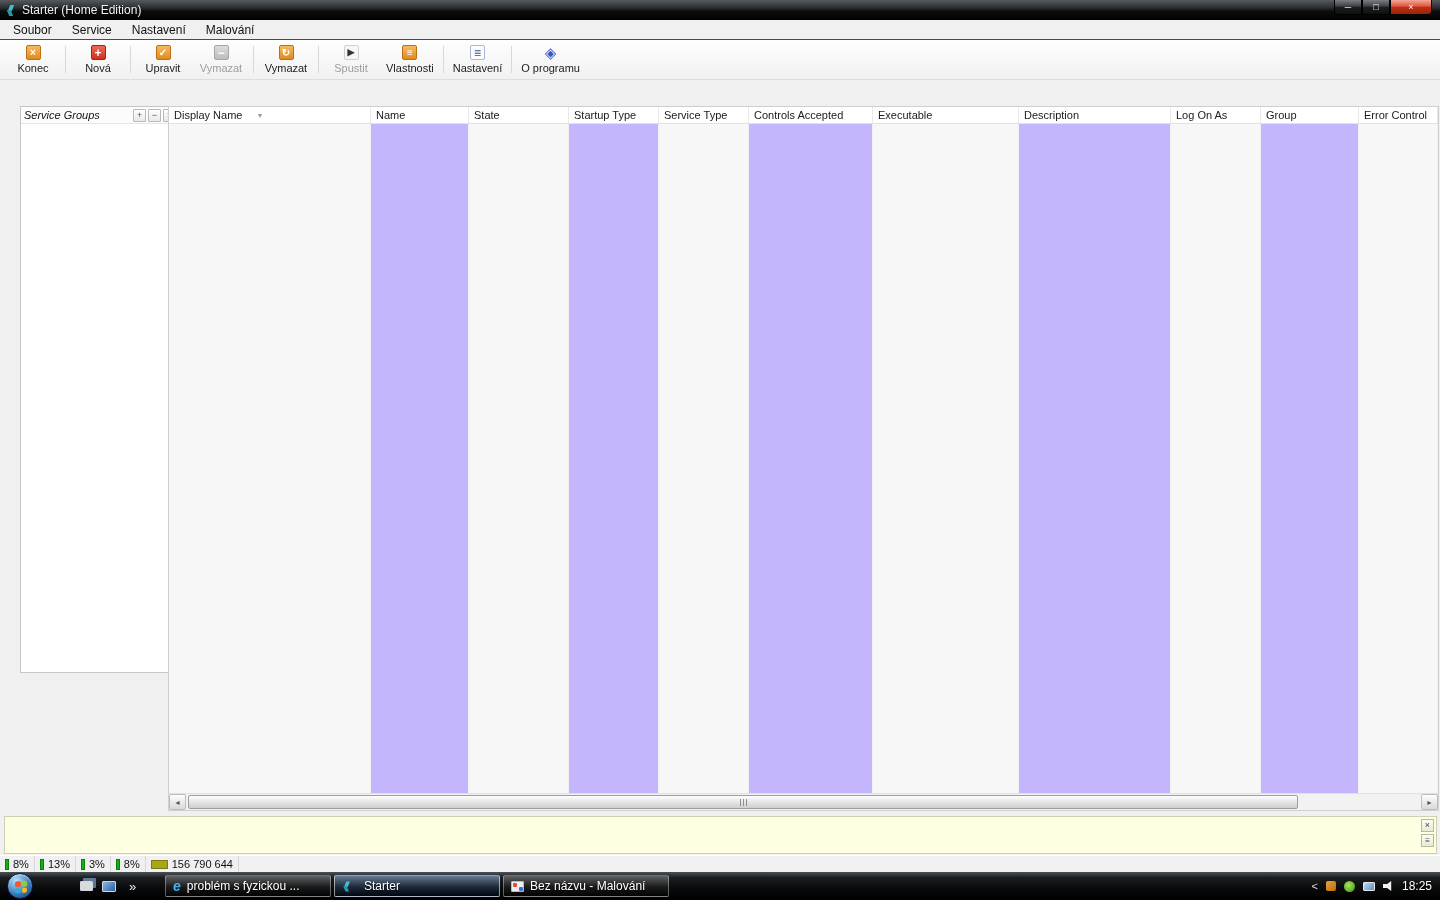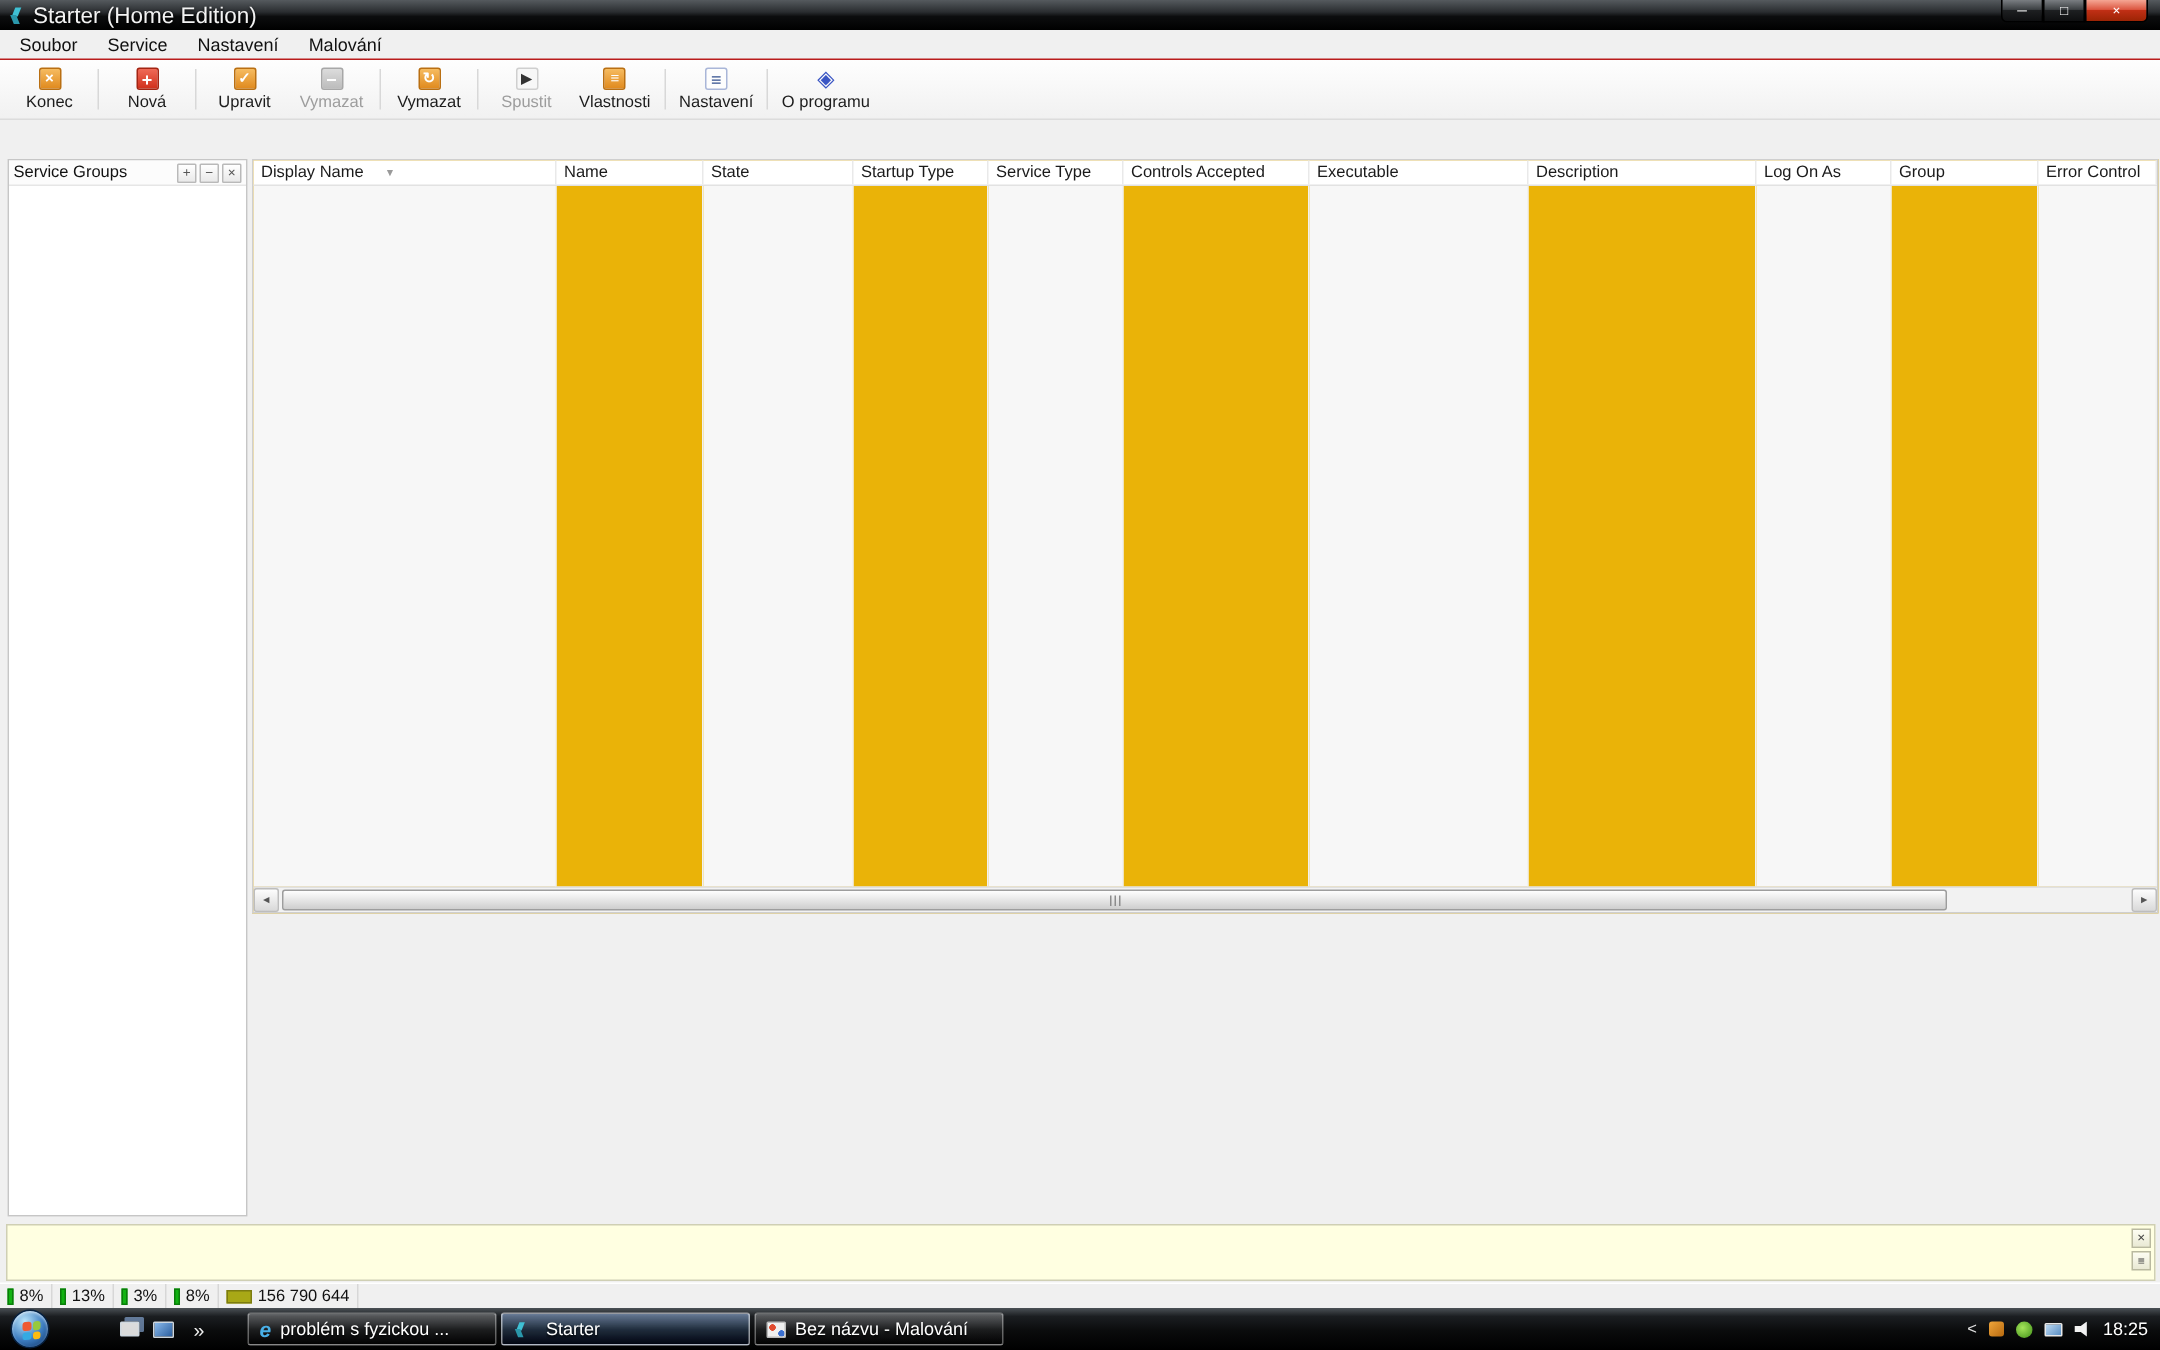--- a/index.html
+++ b/index.html
@@ -9,21 +9,21 @@
 
   
   .titlebar { position:absolute; left:0; top:0; width:100%; height:20px;
     background:linear-gradient(180deg,#555a5e 0%,#2a2d30 40%,#0c0d0e 55%,#000 100%);
     display:flex; align-items:center; padding-left:6px; }
   .app-ico { width:10px; height:13px; position:relative; margin-right:6px; }
   .app-ico::before { content:""; position:absolute; left:3px; top:1px; width:4px; height:6px;
     background:#3fc0d4; transform:skewX(-22deg); }
   .app-ico::after { content:""; position:absolute; left:2px; top:6px; width:4px; height:6px;
     background:#2a97ab; transform:skewX(22deg); }
-  .title-text { font-size:15px; color:#f2f2f2; text-shadow:0 1px 2px #000; }
+  .title-text { font-size:12px; color:#f2f2f2; text-shadow:0 1px 2px #000; }
   .win-controls { position:absolute; right:8px; top:0; display:flex; }
   .win-btn { width:28px; height:15px; display:flex; align-items:center; justify-content:center;
     color:#fff; font-size:9px; line-height:1; border:1px solid #000; border-top:none;
     background:linear-gradient(180deg,#7a7e82,#3c4043 45%,#1d1f21 50%,#0e0f10); }
   .win-btn.min { border-bottom-left-radius:4px; }
   .win-btn.close { width:42px; border-bottom-right-radius:4px;
     background:linear-gradient(180deg,#f5a694,#dc5741 45%,#c02f15 50%,#9c2405); }
 
   
   .menubar { position:absolute; top:20px; left:0; width:100%; height:20px; background:#f0f0f0;
@@ -59,32 +59,32 @@
   .tab-ico-startup { background:linear-gradient(180deg,#f7d98a,#e8b43c); border:1px solid #b9882a; border-radius:1px; }
   .tab-ico-startup::after { content:""; position:absolute; left:2px; top:3px; width:6px; height:4px; background:#5aa324; }
   .tab-ico-process { background:linear-gradient(180deg,#7d9fe0,#3a5fae); border:1px solid #2c4a8c; border-radius:1px; }
   .tab-ico-process::after { content:""; position:absolute; right:1px; bottom:1px; width:5px; height:5px;
     background:#d8402a; border-radius:50%; }
   .tab-ico-services { background:
     radial-gradient(circle at 4px 8px, #6f6f6f 3px, rgba(0,0,0,0) 3.6px),
     radial-gradient(circle at 10px 4px, #9a9a9a 3px, rgba(0,0,0,0) 3.6px); }
 
   
-  .left-panel { position:absolute; left:5px; top:106px; width:160px; height:705px;
-    background:#fff; border:1px solid #c6c6c6; }
+  .left-panel { position:absolute; left:20px; top:106px; width:160px; height:567px;
+    background:#fff; border:1px solid #c6c6c6;font-style:italic; }
   .lp-header { height:17px; display:flex; align-items:center; padding:0 3px; font-size:11px;
     color:#111; background:#fcfcfc; border-bottom:1px solid #e6e6e6; }
   .lp-title { flex:1; }
   .lp-btn { width:13px; height:13px; margin-left:2px; display:flex; align-items:center;
     justify-content:center; font-size:9px; line-height:1; color:#555; border:1px solid #b9b9b9;
     background:linear-gradient(#fff,#e9e9e9); border-radius:1px; }
 
   
-  .table-area { position:absolute; left:168px; top:106px; width:1271px; height:503px;
-    background:#eab308; border:1px solid #cfcfcf; }
+  .table-area { position:absolute; left:168px; top:106px; width:1271px; height:705px;
+    background:#c4b5fd; border:1px solid #cfcfcf; }
   .thead { display:flex; height:17px; background:#fff; border-bottom:1px solid #e2e2e2;
     font-size:11px; color:#1a1a1a; }
   .th { display:flex; align-items:center; padding:0 5px; border-right:1px solid #e9e9e9;
     white-space:nowrap; overflow:hidden; }
   .sort-arrow { color:#9a9a9a; font-size:7px; margin-left:14px; }
   .tbody { position:absolute; top:17px; bottom:17px; left:0; right:0; display:flex; }
   .colstripe { height:100%; border-right:1px solid #f1f1f1; }
   .colstripe.shade { background:#f7f7f7; }
   .c0{width:202px}.c1{width:98px}.c2{width:100px}.c3{width:90px}.c4{width:90px}
   .c5{width:124px}.c6{width:146px}.c7{width:152px}.c8{width:90px}.c9{width:98px}

